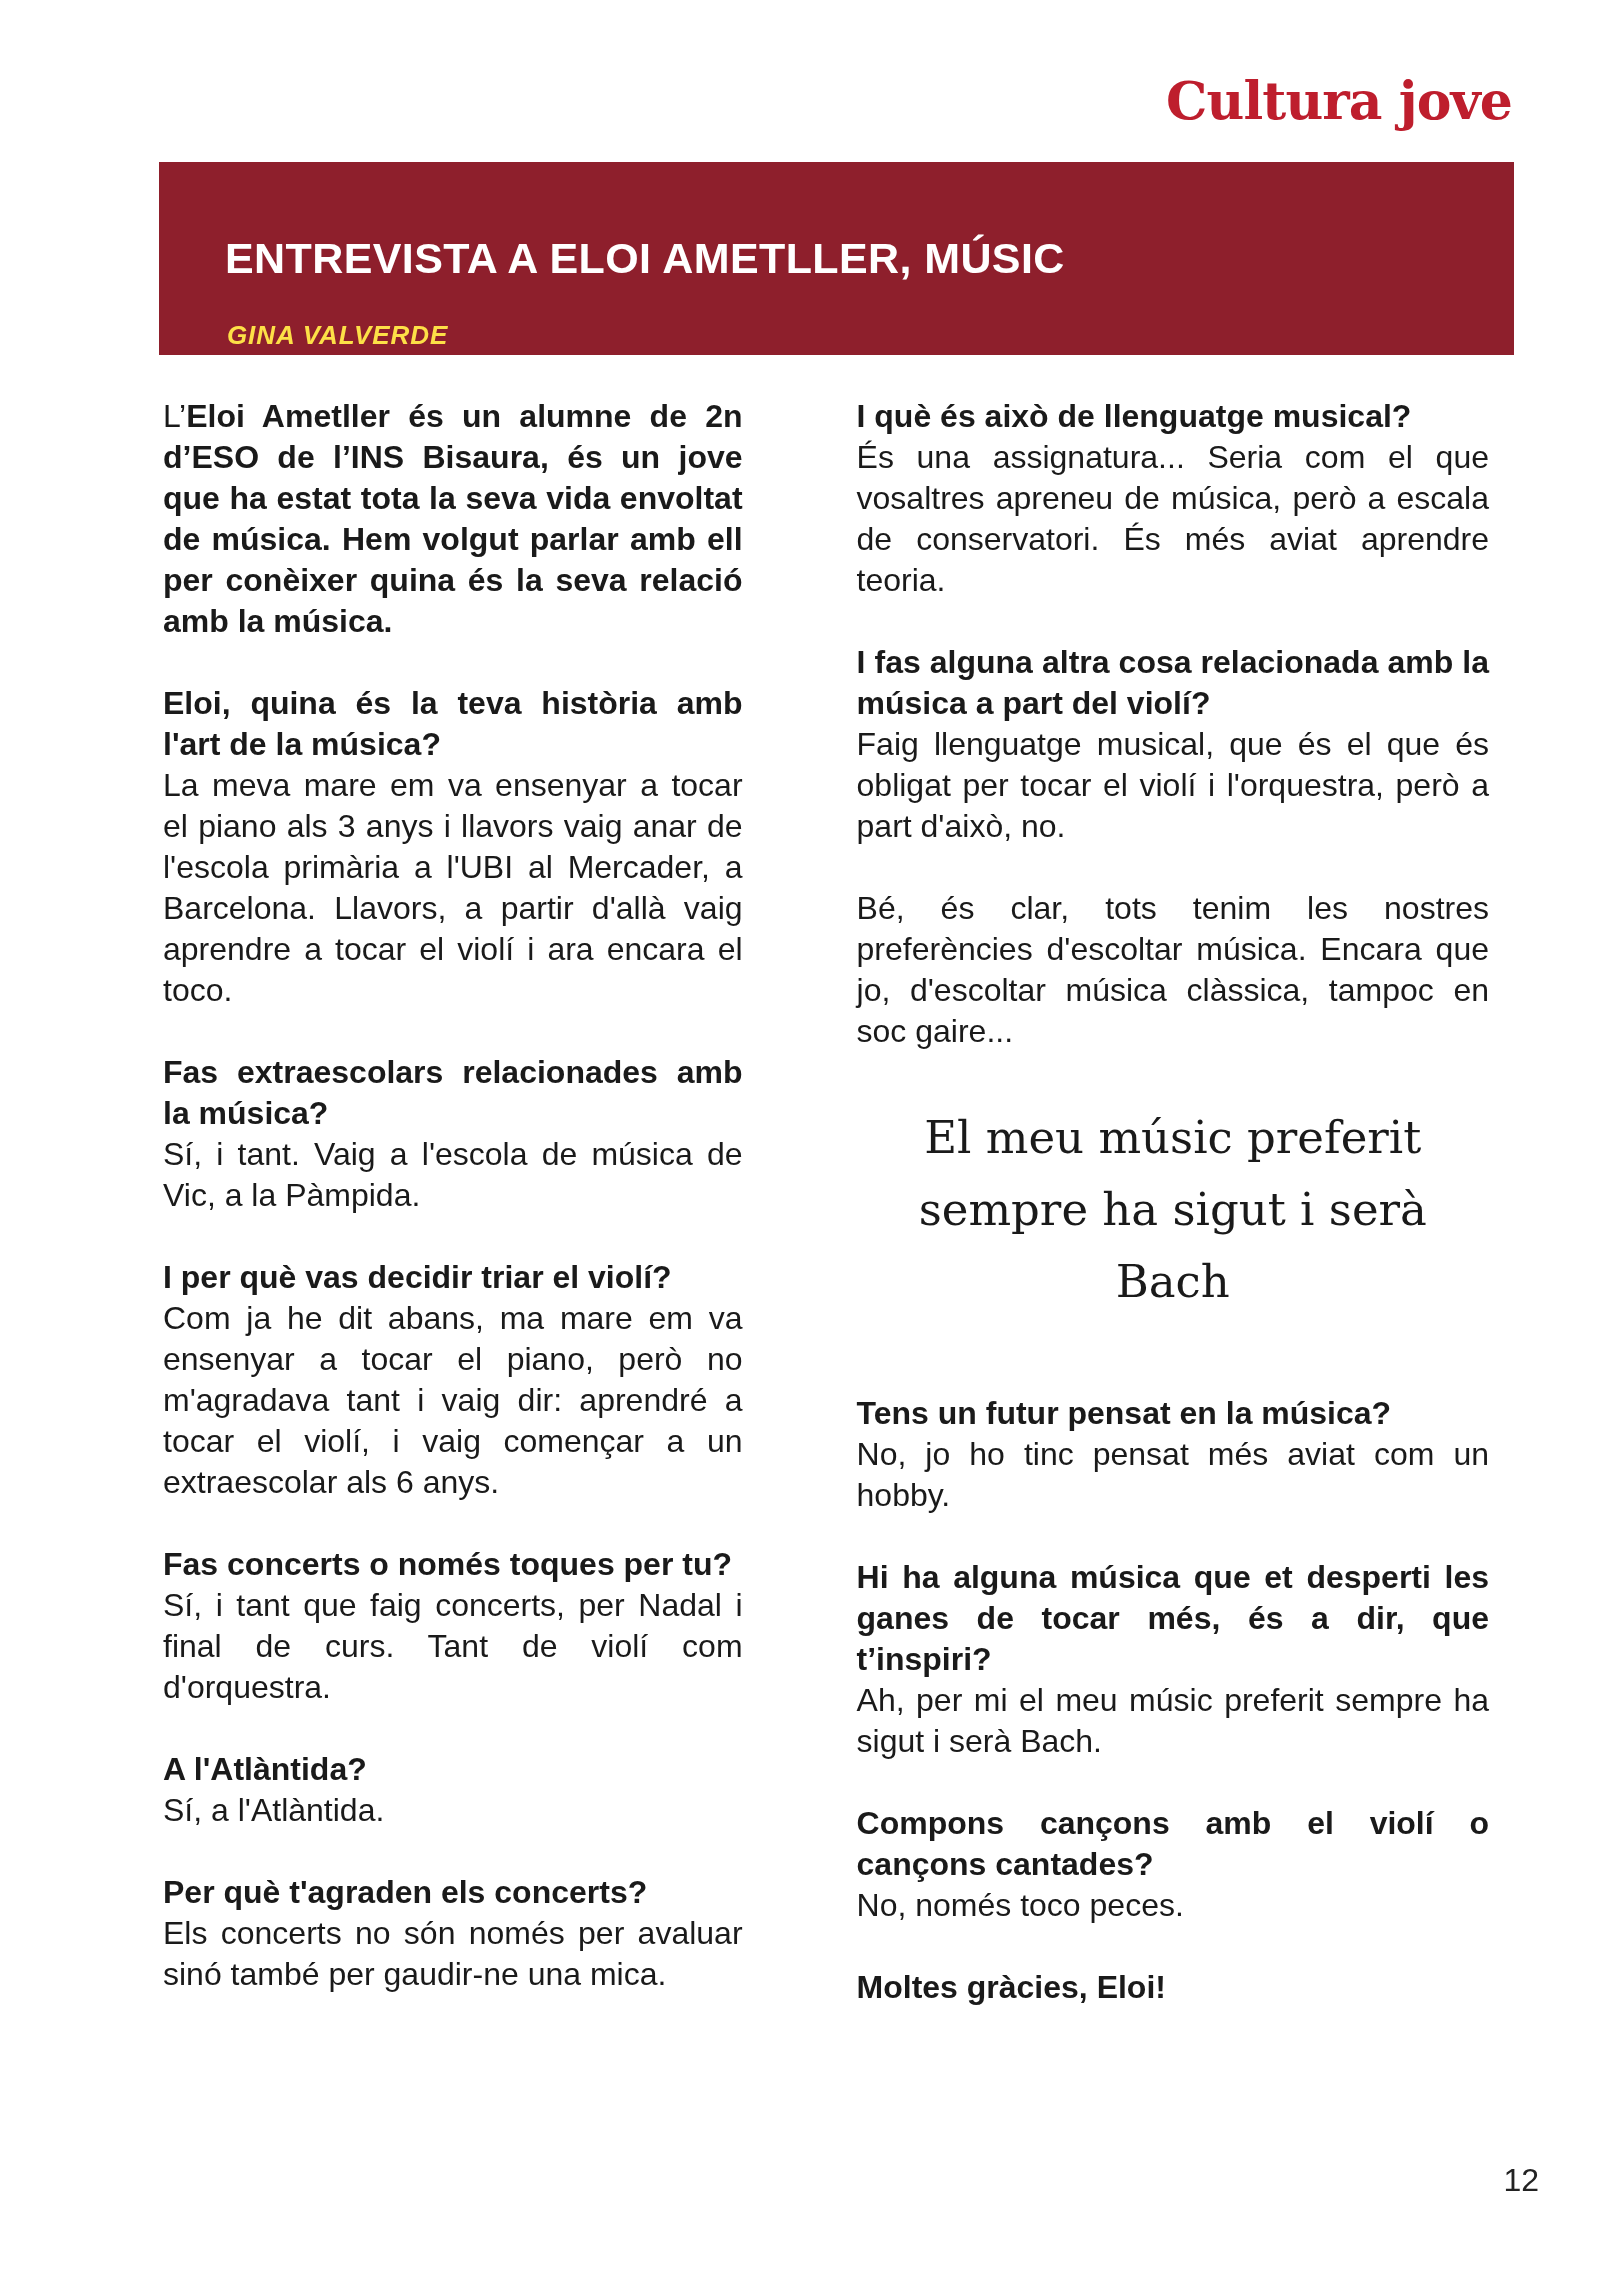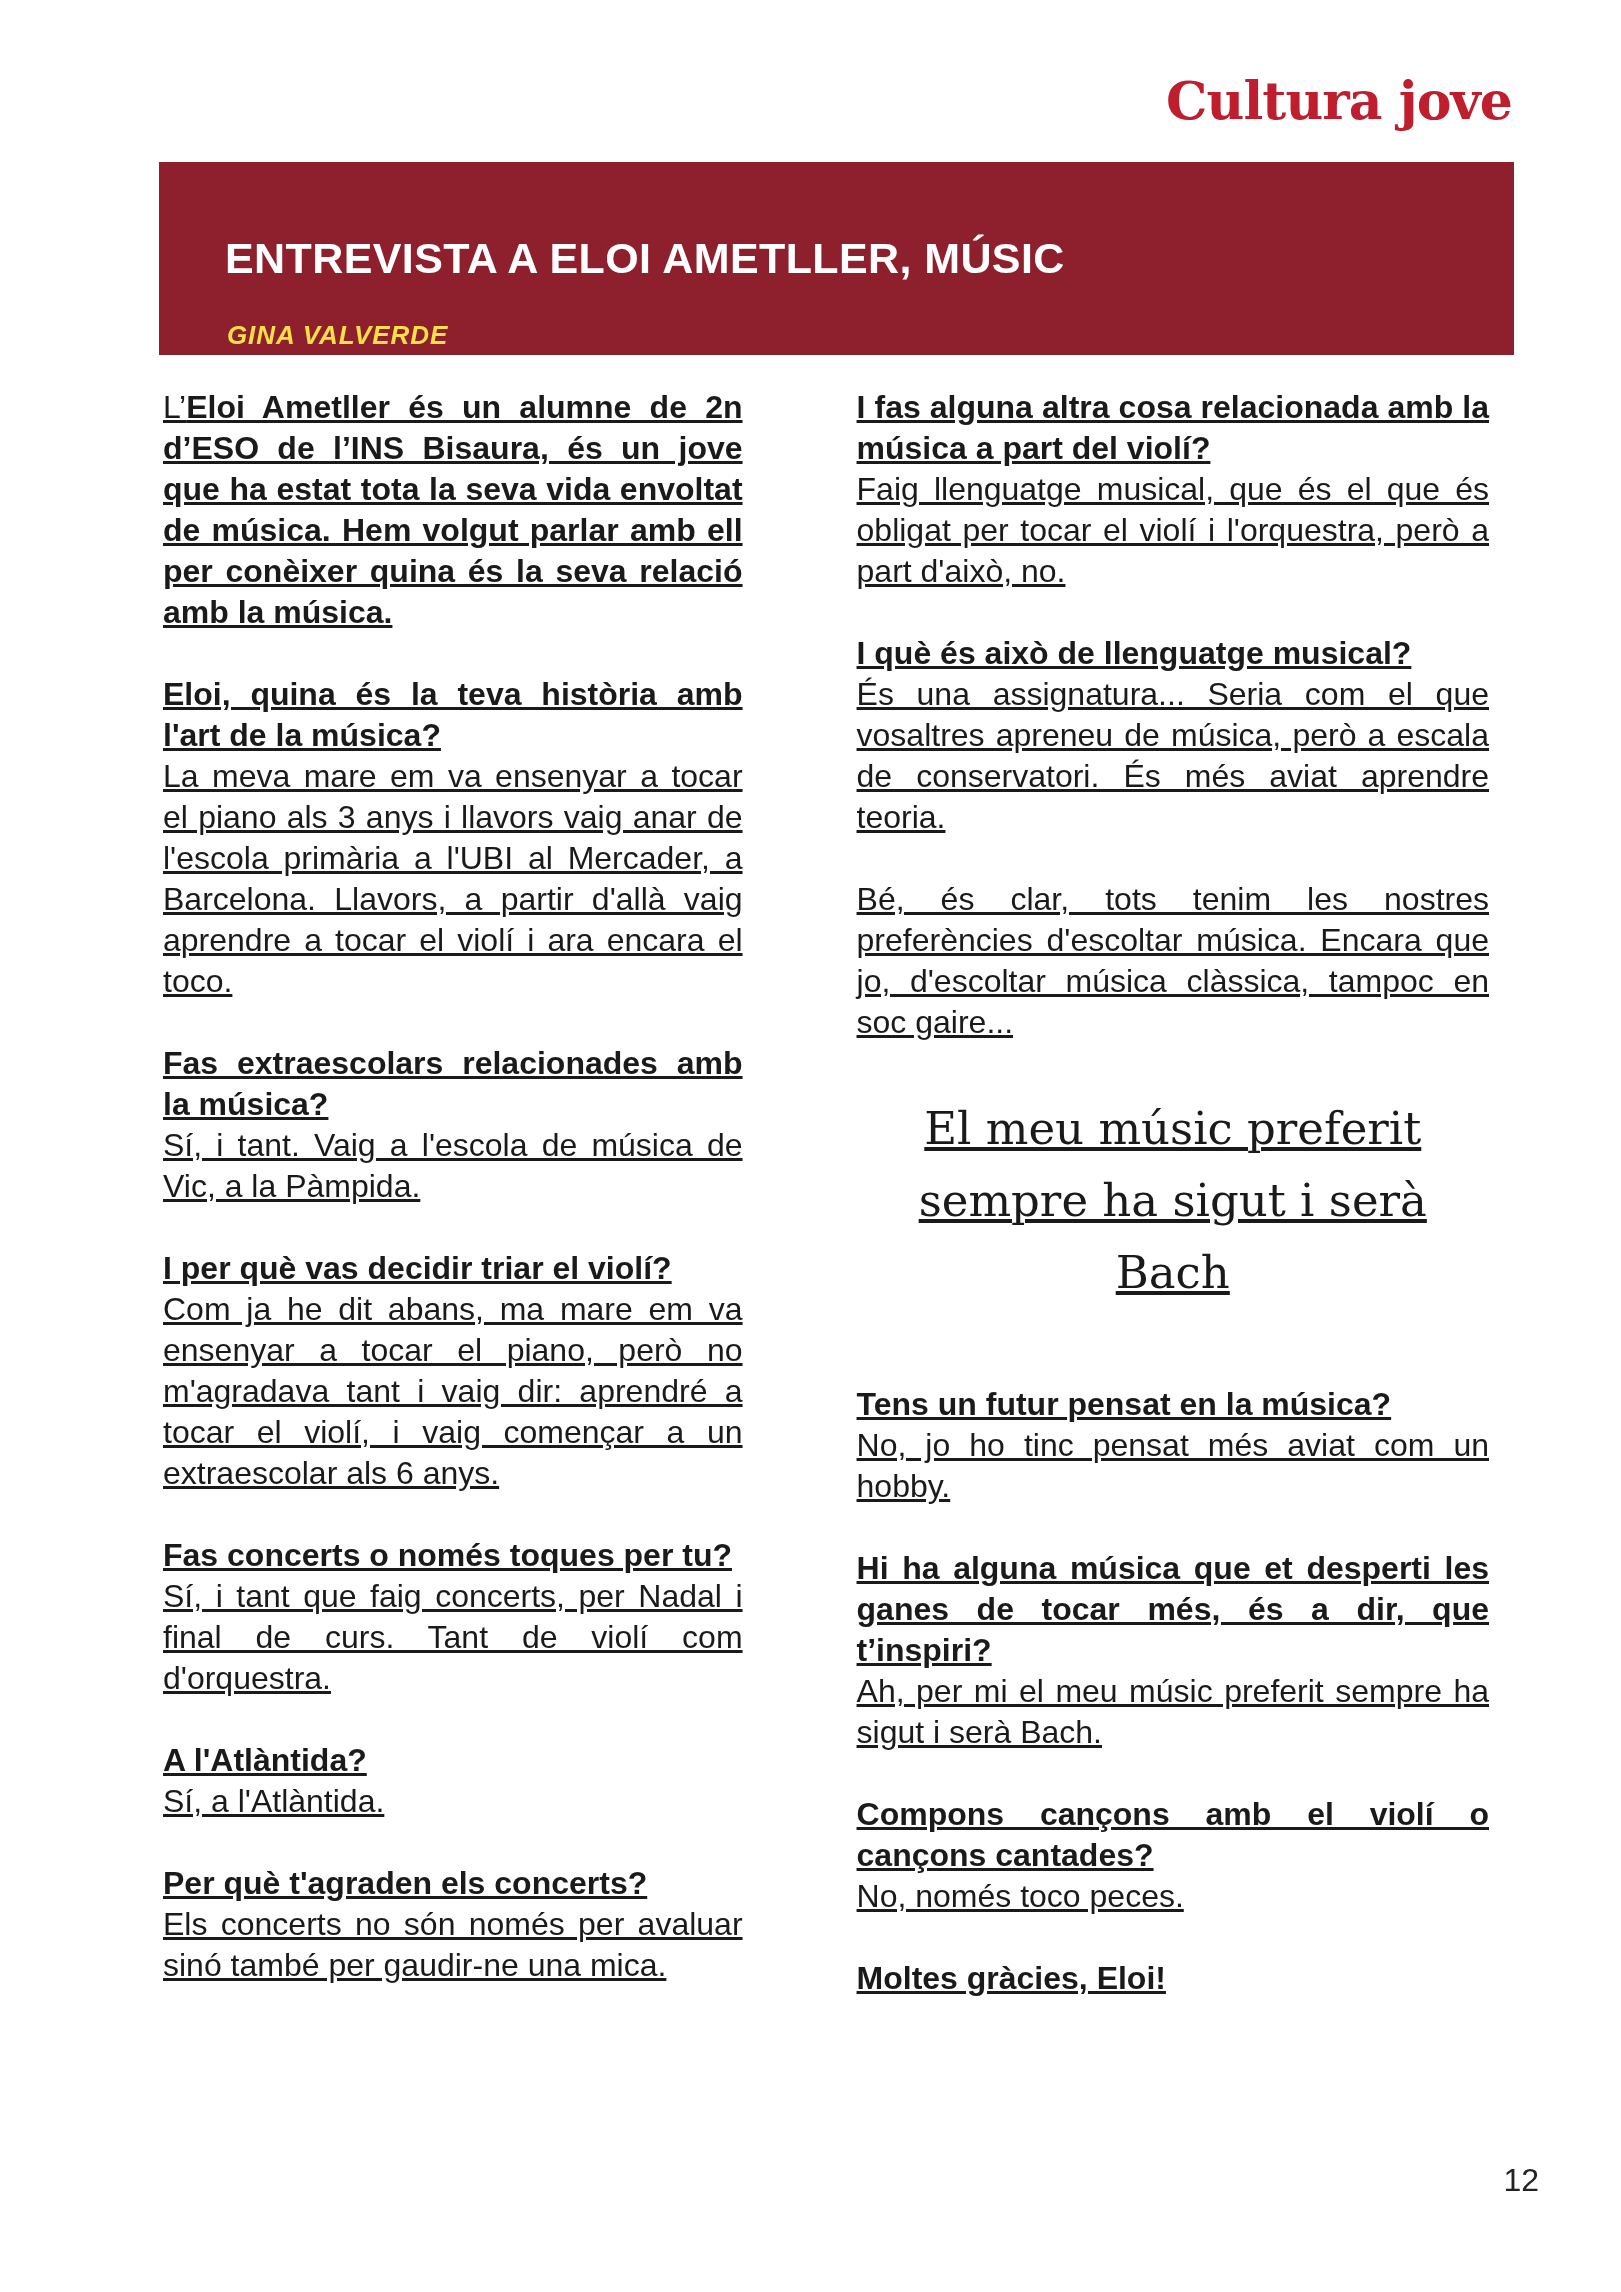--- a/index.html
+++ b/index.html
@@ -58,25 +58,24 @@
     font-weight: 700;
     letter-spacing: 0.9px;
     white-space: nowrap;
     font-style: italic;
   }
 
   
   .columns {
     position: absolute;
     left: 163px;
-    top: 387px;
+    top: 396px;
     width: 1326px;
     display: flex;
     gap: 114px;
-    text-decoration: underline;
   }
   .col-left  { width: 591px; }
   .col-right { width: 645px; }
 
   .columns p {
     margin: 0;
     font-size: 32px;
     line-height: 41px;
     text-align: justify;
     color: #1a1a1a;
@@ -147,26 +146,26 @@
         <p class="a">Sí, a l'Atlàntida.</p>
       </div>
       <div class="qa">
         <p class="q">Per què t'agraden els concerts?</p>
         <p class="a">Els concerts no són només per avaluar sinó també per gaudir-ne una mica.</p>
       </div>
     </section>
 
     <section class="col-right">
       <div class="qa">
+        <p class="q">I què és això de llenguatge musical?</p>
+        <p class="a">És una assignatura... Seria com el que vosaltres apreneu de música, però a escala de conservatori. És més aviat aprendre teoria.</p>
+      </div>
+      <div class="qa">
         <p class="q">I fas alguna altra cosa relacionada amb la música a part del violí?</p>
         <p class="a">Faig llenguatge musical, que és el que és obligat per tocar el violí i l'orquestra, però a part d'això, no.</p>
-      </div>
-      <div class="qa">
-        <p class="q">I què és això de llenguatge musical?</p>
-        <p class="a">És una assignatura... Seria com el que vosaltres apreneu de música, però a escala de conservatori. És més aviat aprendre teoria.</p>
       </div>
       <div class="qa">
         <p class="a">Bé, és clar, tots tenim les nostres preferències d'escoltar música. Encara que jo, d'escoltar música clàssica, tampoc en soc gaire...</p>
       </div>
 
       <p class="pullquote">El meu músic preferit sempre ha sigut i serà Bach</p>
 
       <div class="qa">
         <p class="q">Tens un futur pensat en la música?</p>
         <p class="a">No, jo ho tinc pensat més aviat com un hobby.</p>

